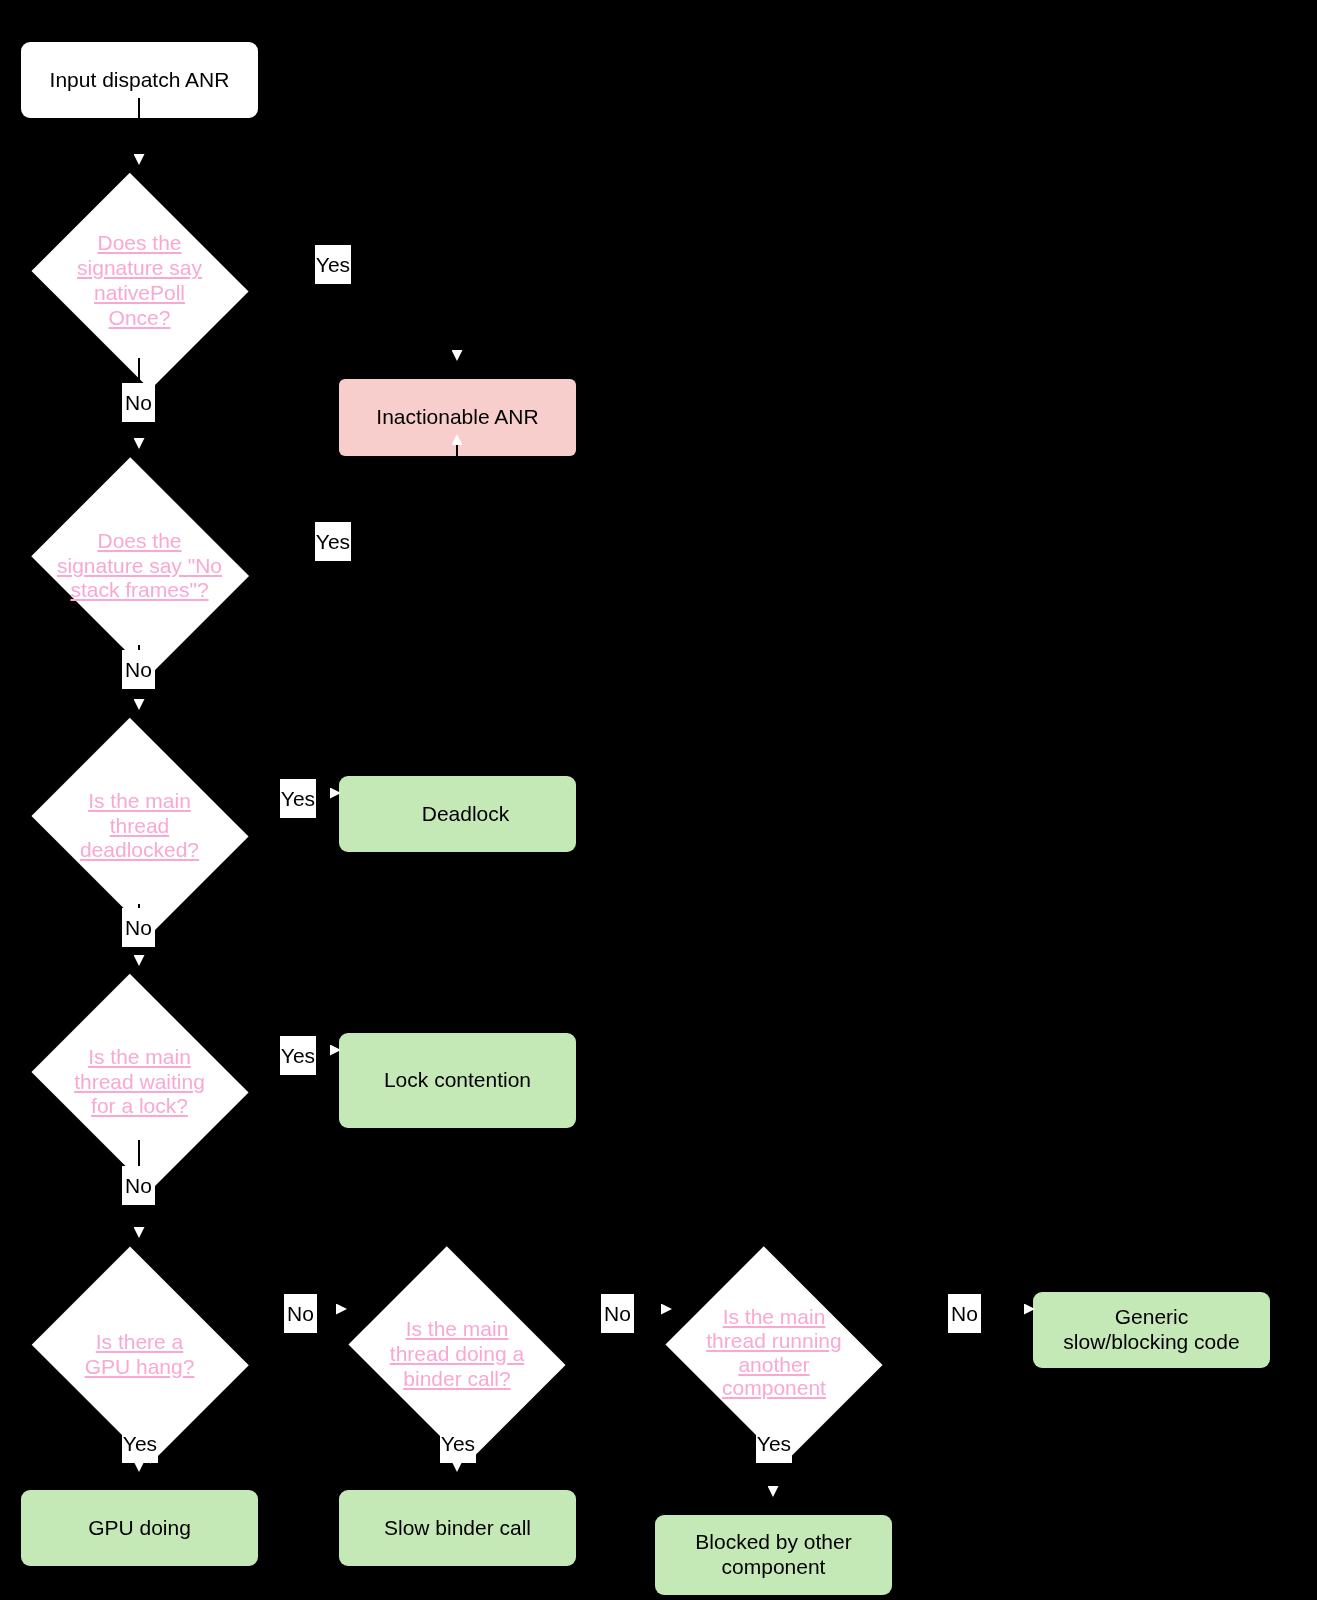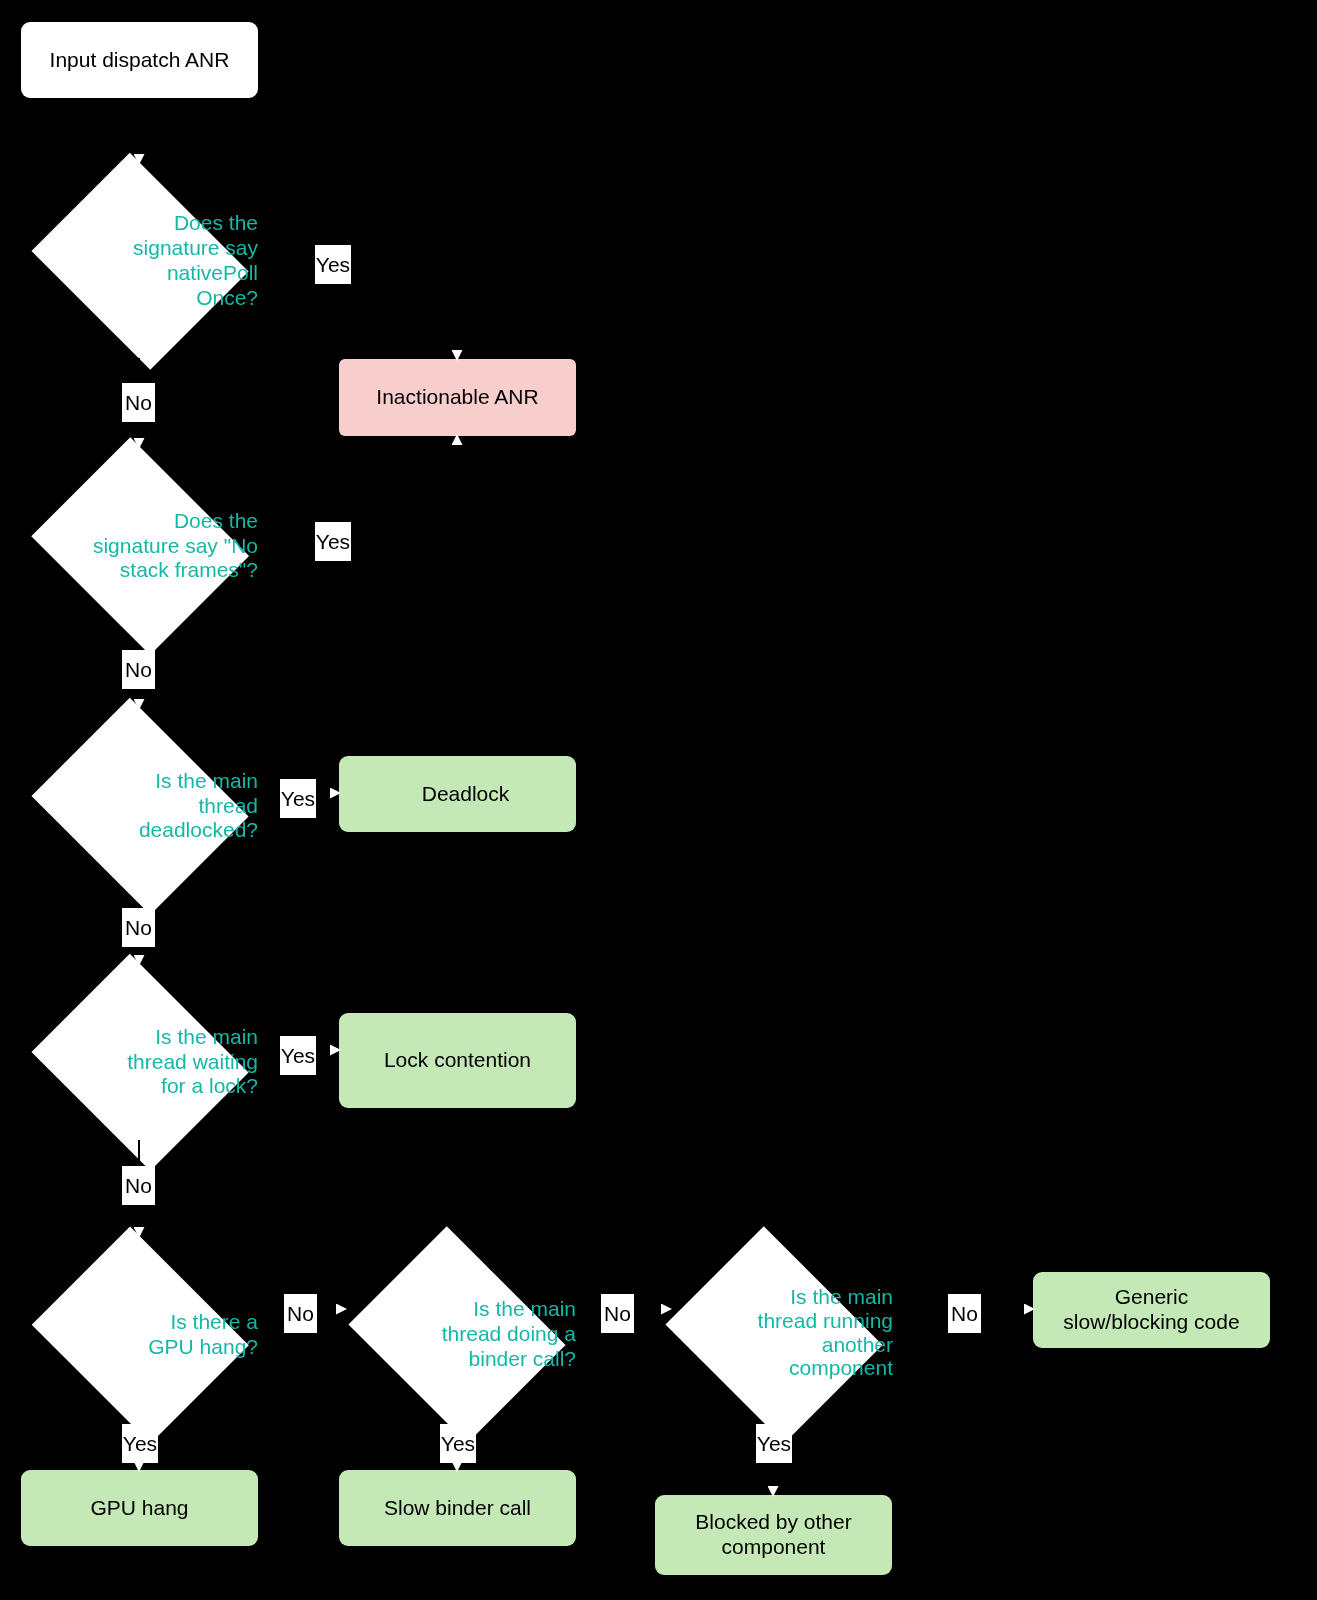--- a/index.html
+++ b/index.html
@@ -23,20 +23,21 @@
   .node {
     position: absolute;
     box-sizing: border-box;
     display: flex;
     align-items: center;
     justify-content: center;
     text-align: center;
     color: #000000;
     line-height: 1.18;
     white-space: pre-line;
+    margin-top: 20px;
   }
 
   .box {
     border-radius: 9px;
     font-size: 21px;
     padding: 4px 8px;
   }
   .box.start  { background: #ffffff; }
   .box.bad    { background: #f8cecc; border-radius: 6px; }
   .box.result { background: #c5e8b7; }
@@ -51,25 +52,26 @@
     top: 50%;
     width: 70.7%;
     height: 70.7%;
     transform: translate(-50%, -50%) rotate(45deg);
     background: #ffffff;
   }
   .diamond .dia-text {
     position: relative;
     z-index: 2;
     font-size: 21px;
-    color: #14b8a6;
+    color: #f9a8d4;
     width: 100%;
-    text-align: right;
+    text-align: center;
     line-height: 1.18;
     white-space: pre-line;
+    text-decoration: underline;
   }
   .diamond.overflow .dia-text {
     line-height: 1.14;
   }
 
   
   .edge-svg {
     position: absolute;
     left: 0;
     top: 0;
@@ -201,21 +203,21 @@
 
   <div class="node box result" style="left:339px; top:756px; width:237px; height:76px;padding-left:24px;">
     <span>Deadlock</span>
   </div>
 
   <div class="node box result" style="left:339px; top:1013px; width:237px; height:95px;">
     <span>Lock contention</span>
   </div>
 
   <div class="node box result" style="left:21px; top:1470px; width:237px; height:76px;">
-    <span>GPU hang</span>
+    <span>GPU doing</span>
   </div>
 
   <div class="node box result" style="left:339px; top:1470px; width:237px; height:76px;">
     <span>Slow binder call</span>
   </div>
 
   <div class="node box result" style="left:655px; top:1495px; width:237px; height:80px;">
     <span>Blocked by other
 component</span>
   </div>

